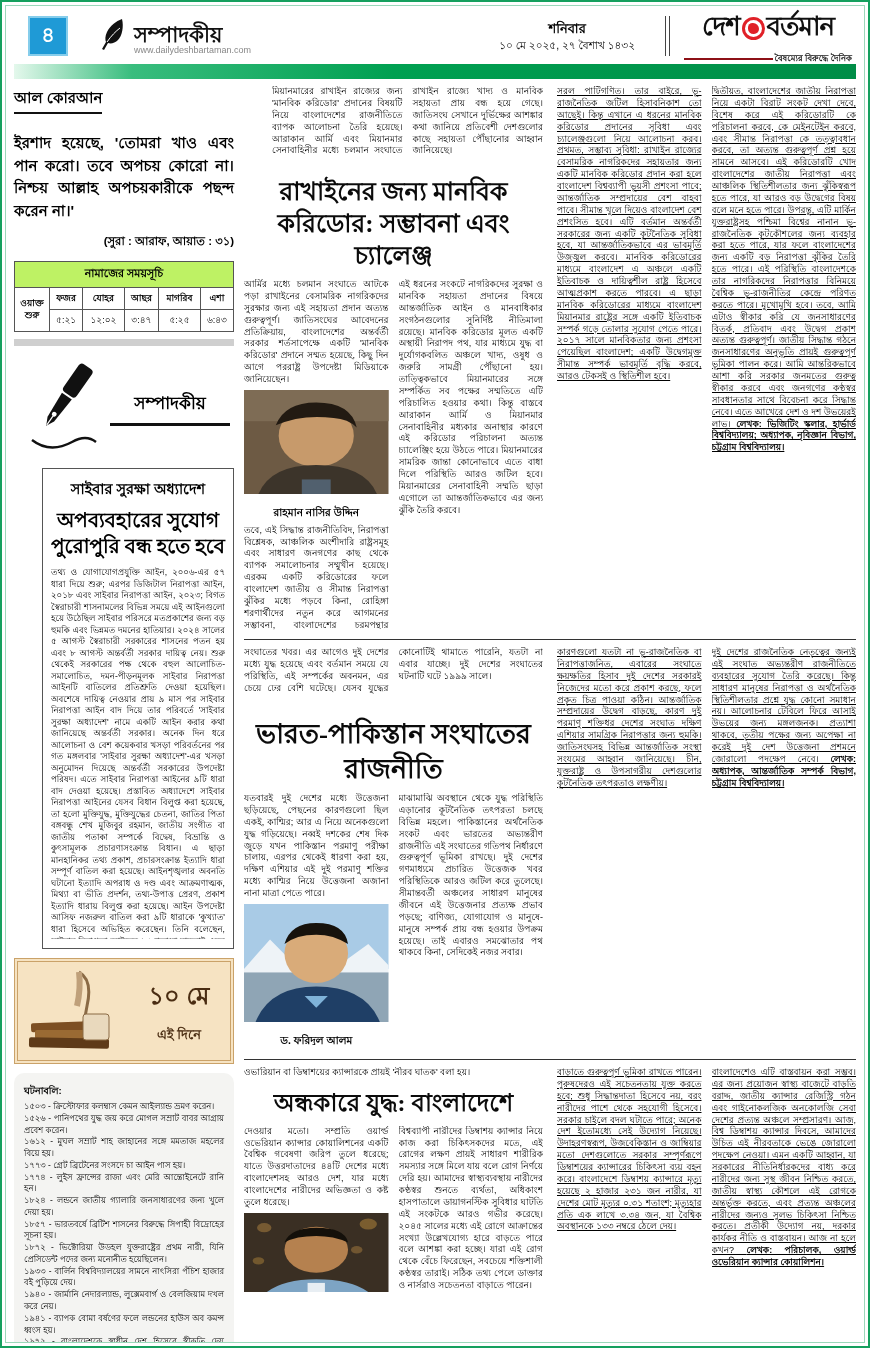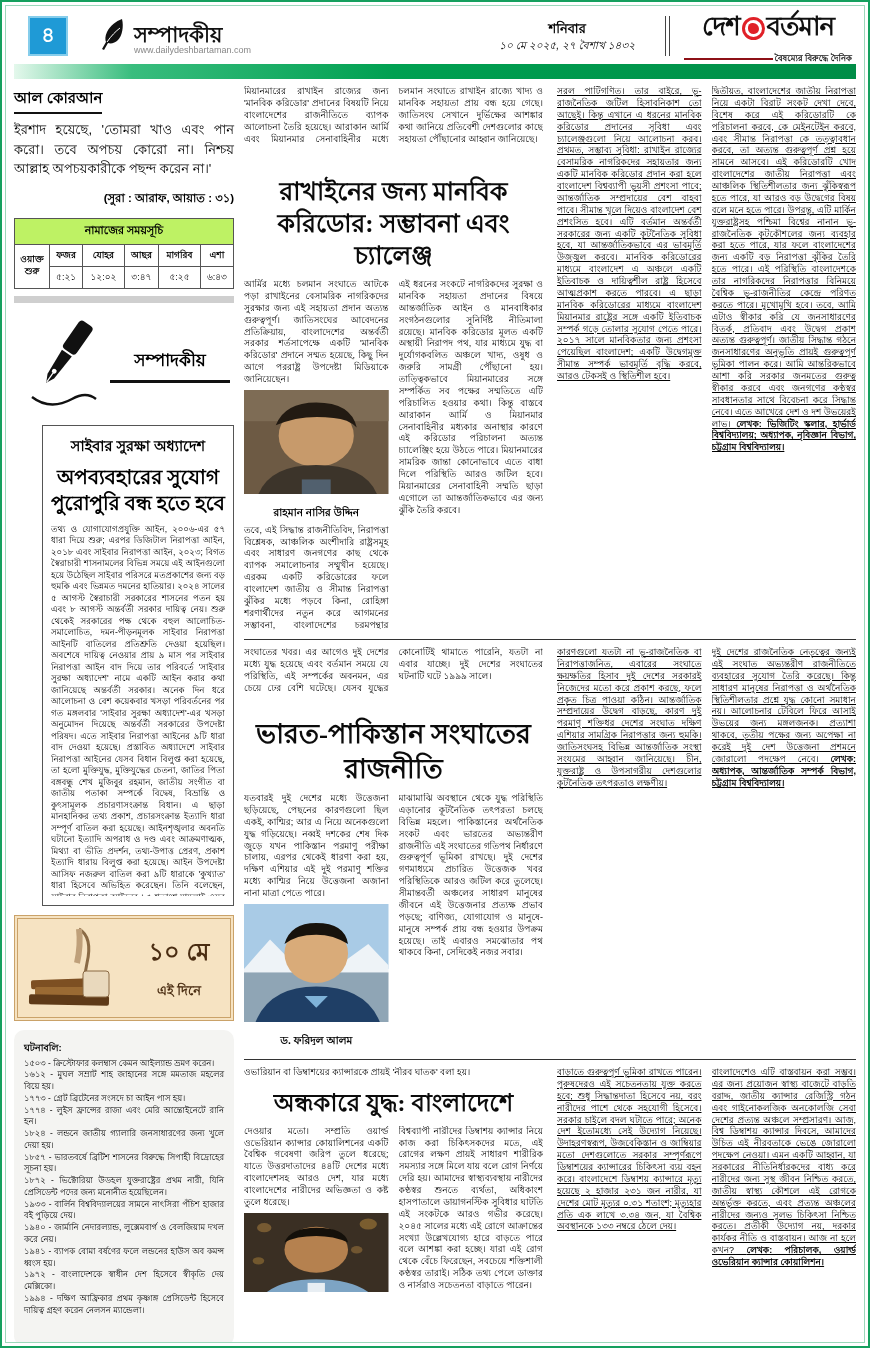--- a/index.html
+++ b/index.html
@@ -11,42 +11,42 @@
   .hdr{display:flex;align-items:center;height:52px;}
   .pagenum{width:36px;height:36px;margin-left:14px;background:#1f9ad6;border:2px solid #86cdeb;
            color:#fff;font-size:21px;font-weight:bold;display:flex;align-items:center;justify-content:center;}
   .brand{display:flex;align-items:flex-end;gap:6px;margin-left:30px;}
   .brand-txt{display:flex;flex-direction:column;line-height:1.05;}
   .brand-title{font-size:21px;font-weight:bold;color:#111;}
   .brand-url{font-size:9px;color:#888;}
   .hspacer{flex:1;}
   .dateblock{text-align:center;margin-right:16px;line-height:1.35;}
   .day{font-weight:bold;font-size:13px;}
-  .dateline{font-size:10.5px;font-style:italic;}
+  .dateline{font-size:10.5px;}
   .vrule{width:3px;height:40px;border-left:1.5px solid #444;border-right:1.5px solid #444;margin:0 14px;}
   .logo{width:168px;margin-right:4px;}
   .logo-main{display:flex;align-items:center;justify-content:center;font-weight:900;font-size:26px;
              letter-spacing:-1px;color:#101010;}
   .emblem{width:17px;height:17px;border-radius:50%;border:3px solid #e02128;background:#fff;
           position:relative;margin:0 2px;flex:none;}
   .emblem::after{content:"";position:absolute;inset:3px;background:#e02128;border-radius:45% 60% 50% 55%;}
   .logo-tagrow{display:flex;align-items:center;gap:1px;margin-top:2px;}
   .tagline-line{flex:1;height:2px;background:#8d1016;}
   .tagline{font-size:8.5px;font-weight:bold;color:#222;}
 
   .green-bar{height:15px;margin:2px 0 7px;background:linear-gradient(90deg,#e4f8ec 0%,#39bd7e 14%,#00a051 45%,#008d47 100%);}
 
   
   .content{display:flex;gap:10px;}
   .sidebar{width:220px;flex:none;}
   .mainarea{flex:1;min-width:0;}
 
   
   .quran-title{font-size:15px;font-weight:bold;display:inline-block;border-bottom:2px solid #111;padding-bottom:1px;}
-  .quran-quote{font-size:13px;font-weight:400;text-align:justify;line-height:1.5;margin-top:6px;}
+  .quran-quote{font-size:15px;font-weight:700;text-align:justify;line-height:1.5;margin-top:18px;}
   .quran-ref{text-align:right;font-size:11.5px;font-weight:bold;margin-top:11px;}
 
   
   .ptable{width:100%;border-collapse:collapse;margin-top:9px;border:1px solid #555;}
   .ptable caption{border:1px solid #555;border-bottom:none;font-size:11px;font-weight:bold;padding:3px;background:#bef264;}
   .ptable th,.ptable td{border:1px solid #555;font-size:9px;text-align:center;padding:3px 1px;}
   .ptable th{font-weight:bold;}
   .wakt{font-size:8px;font-weight:bold;width:32px;line-height:1.3;}
   .gray-strip{height:7px;background:#cfcfcf;margin-top:7px;}
 
@@ -90,21 +90,21 @@
   .body-row{display:flex;gap:10px;}
   .bcol{flex:1;min-width:0;font-size:9px;line-height:1.32;text-align:justify;overflow:hidden;}
   .half-right{display:flex;gap:10px;text-decoration:underline;}
   .closing{font-weight:bold;}
   figure.photo{margin:4px 0 0;}
   .photo-box{width:100%;display:block;}
   .author{font-size:10.5px;font-weight:bold;text-align:center;margin:12px 0 5px;}
   .art-divider{border:none;border-top:1px solid #333;margin:8px 0 7px;}
 
   
-  .a1 .art-intro{height:84px;}
+  .a1 .art-intro{height:84px;margin-left:28px;}
   .a1 .body-row .bcol{height:352px;}
   .a1 .half-right .bcol{height:520px;}
   .a2 .art-intro{height:64px;}
   .a2 .body-row .bcol{height:252px;}
   .a2 .half-right .bcol{height:404px;}
   .a3 .art-intro{height:15px;column-count:1;}
   .a3 .body-row .bcol{height:166px;}
   .a3 .half-right .bcol{height:246px;}
 </style>
 </head>
@@ -218,20 +218,21 @@
         <span class="m10-right">
           <div class="m10-date">১০ মে</div>
           <div class="m10-sub">এই দিনে</div>
         </span>
       </div>
 
       <div class="evbox">
         <div class="ev-label">ঘটনাবলি:</div>
         <div>
               <div class="ev-item">১৫০৩ - ক্রিস্টোফার কলম্বাস কেমন আইল্যান্ড ভ্রমণ করেন।</div>
+              <div class="ev-item">১৫২৬ - পানিপথের যুদ্ধ জয় করে মোগল সম্রাট বাবর আগ্রায় প্রবেশ করেন।</div>
               <div class="ev-item">১৬১২ - মুঘল সম্রাট শাহ জাহানের সঙ্গে মমতাজ মহলের বিয়ে হয়।</div>
               <div class="ev-item">১৭৭৩ - গ্রেট ব্রিটেনের সংসদে চা আইন পাস হয়।</div>
               <div class="ev-item">১৭৭৪ - লুইস ফ্রান্সের রাজা এবং মেরি আন্তোইনেটে রানি হন।</div>
               <div class="ev-item">১৮২৪ - লন্ডনে জাতীয় গ্যালারি জনসাধারণের জন্য খুলে দেয়া হয়।</div>
               <div class="ev-item">১৮৫৭ - ভারতবর্ষে ব্রিটিশ শাসনের বিরুদ্ধে সিপাহী বিদ্রোহের সূচনা হয়।</div>
               <div class="ev-item">১৮৭২ - ভিক্টোরিয়া উডহল যুক্তরাষ্ট্রের প্রথম নারী, যিনি প্রেসিডেন্ট পদের জন্য মনোনীত হয়েছিলেন।</div>
               <div class="ev-item">১৯৩৩ - বার্লিন বিশ্ববিদ্যালয়ের সামনে নাৎসিরা পঁচিশ হাজার বই পুড়িয়ে দেয়।</div>
               <div class="ev-item">১৯৪০ - জার্মানি নেদারল্যান্ড, লুক্সেমবার্গ ও বেলজিয়াম দখল করে নেয়।</div>
               <div class="ev-item">১৯৪১ - ব্যাপক বোমা বর্ষণের ফলে লন্ডনের হাউস অব কমন্স ধ্বংস হয়।</div>
               <div class="ev-item">১৯৭২ - বাংলাদেশকে স্বাধীন দেশ হিসেবে স্বীকৃতি দেয় মেক্সিকো।</div>

